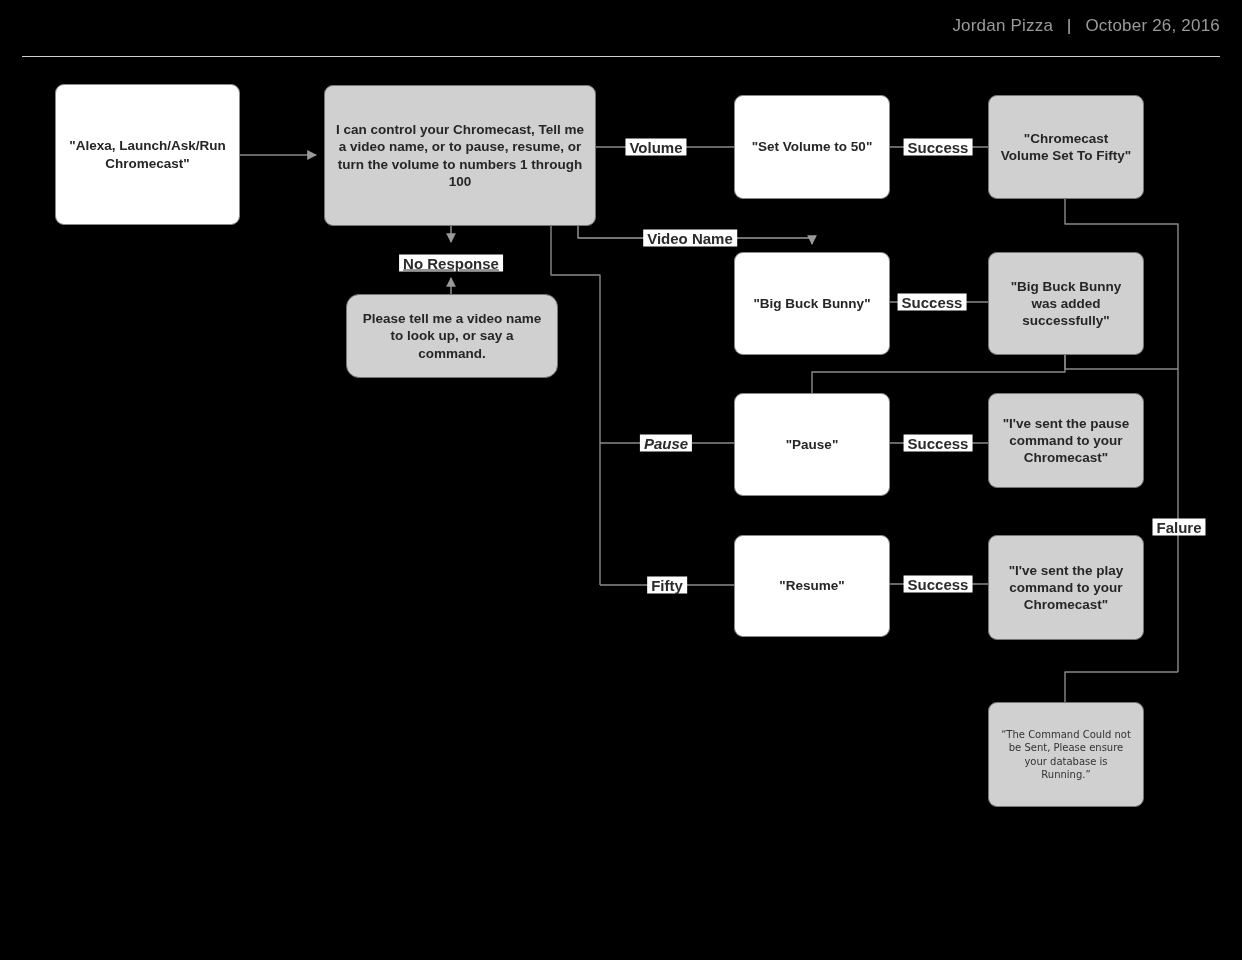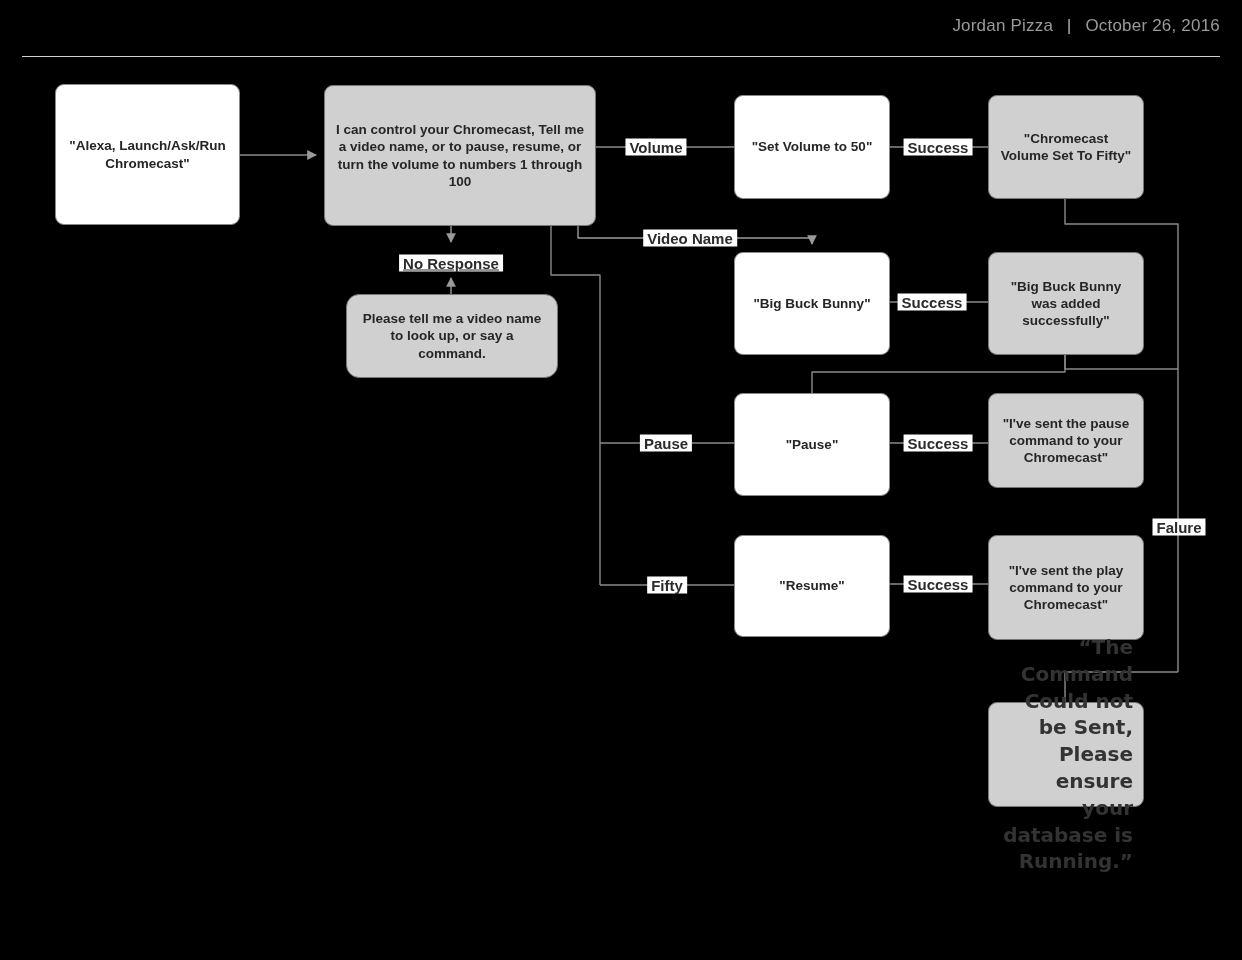--- a/index.html
+++ b/index.html
@@ -89,25 +89,24 @@
     border: 1.4px solid #8a8a8a;
     font-size: 13.5px;
   }
   .node-gray {
     background: #d0d0d0;
     border: 1.6px solid #767676;
     font-size: 13.5px;
   }
   .node-gray.soft {
     font-family: "DejaVu Sans", sans-serif;
-    font-weight: bold;
-    font-size: 20px;
+    font-weight: normal;
+    font-size: 10px;
     color: #333333;
     line-height: 1.34;
-    text-align: right;
   }
   .edge-label {
     position: absolute;
     transform: translate(-50%, -50%);
     background: #ffffff;
     padding: 0 4px;
     font-size: 15px;
     font-weight: bold;
     color: #2b2b2b;
     white-space: nowrap;
@@ -217,21 +216,21 @@
 
     <div class="edge-label" style="left:451px; top:263px;text-decoration:underline;">
       <span>No Response</span>
     </div>
     <div class="edge-label" style="left:656px; top:147px;">
       <span>Volume</span>
     </div>
     <div class="edge-label" style="left:678px; top:238px;margin-left:12px;">
       <span>Video Name</span>
     </div>
-    <div class="edge-label" style="left:666px; top:443px;">
+    <div class="edge-label" style="left:666px; top:443px;font-style:italic;">
       <span>Pause</span>
     </div>
     <div class="edge-label" style="left:667px; top:585px;">
       <span>Fifty</span>
     </div>
     <div class="edge-label" style="left:938px; top:147px;">
       <span>Success</span>
     </div>
     <div class="edge-label" style="left:932px; top:302px;">
       <span>Success</span>

